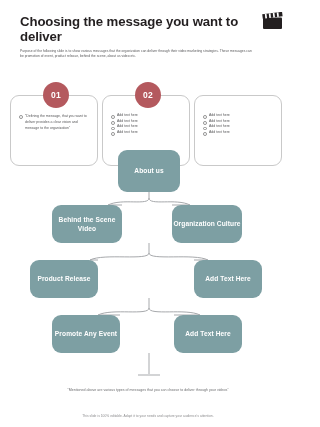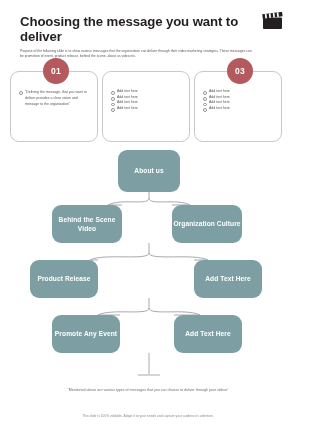--- a/index.html
+++ b/index.html
@@ -50,20 +50,21 @@
     position: absolute;
     top: 58px; left: 10px; right: 10px;
     height: 84px;
     display: flex;
     justify-content: space-between;
   }
   .card {
     position: relative;
     width: 92px;
     height: 84px;
+    margin-top: 24px;
   }
   .circle {
     position: absolute;
     top: 0; left: 50%;
     transform: translateX(-50%);
     width: 26px; height: 26px;
     border-radius: 50%;
     background: #b4595e;
     color: #ffffff;
     font-size: 8.5px;
@@ -174,32 +175,32 @@
     <div class="card">
       <div class="circle">01</div>
       <div class="card-body">
         <ul>
           <li class="quote">“Defining the message, that you want to deliver provides a clear vision and message to the organization”</li>
         </ul>
       </div>
     </div>
 
     <div class="card">
+      <div class="circle">02</div>
       <div class="card-body">
         <ul>
           <li>Add text here</li>
           <li>Add text here</li>
           <li>Add text here</li>
           <li>Add text here</li>
         </ul>
       </div>
     </div>
 
     <div class="card">
-      <div class="circle">03</div>
       <div class="card-body">
         <ul>
           <li>Add text here</li>
           <li>Add text here</li>
           <li>Add text here</li>
           <li>Add text here</li>
         </ul>
       </div>
     </div>
 

